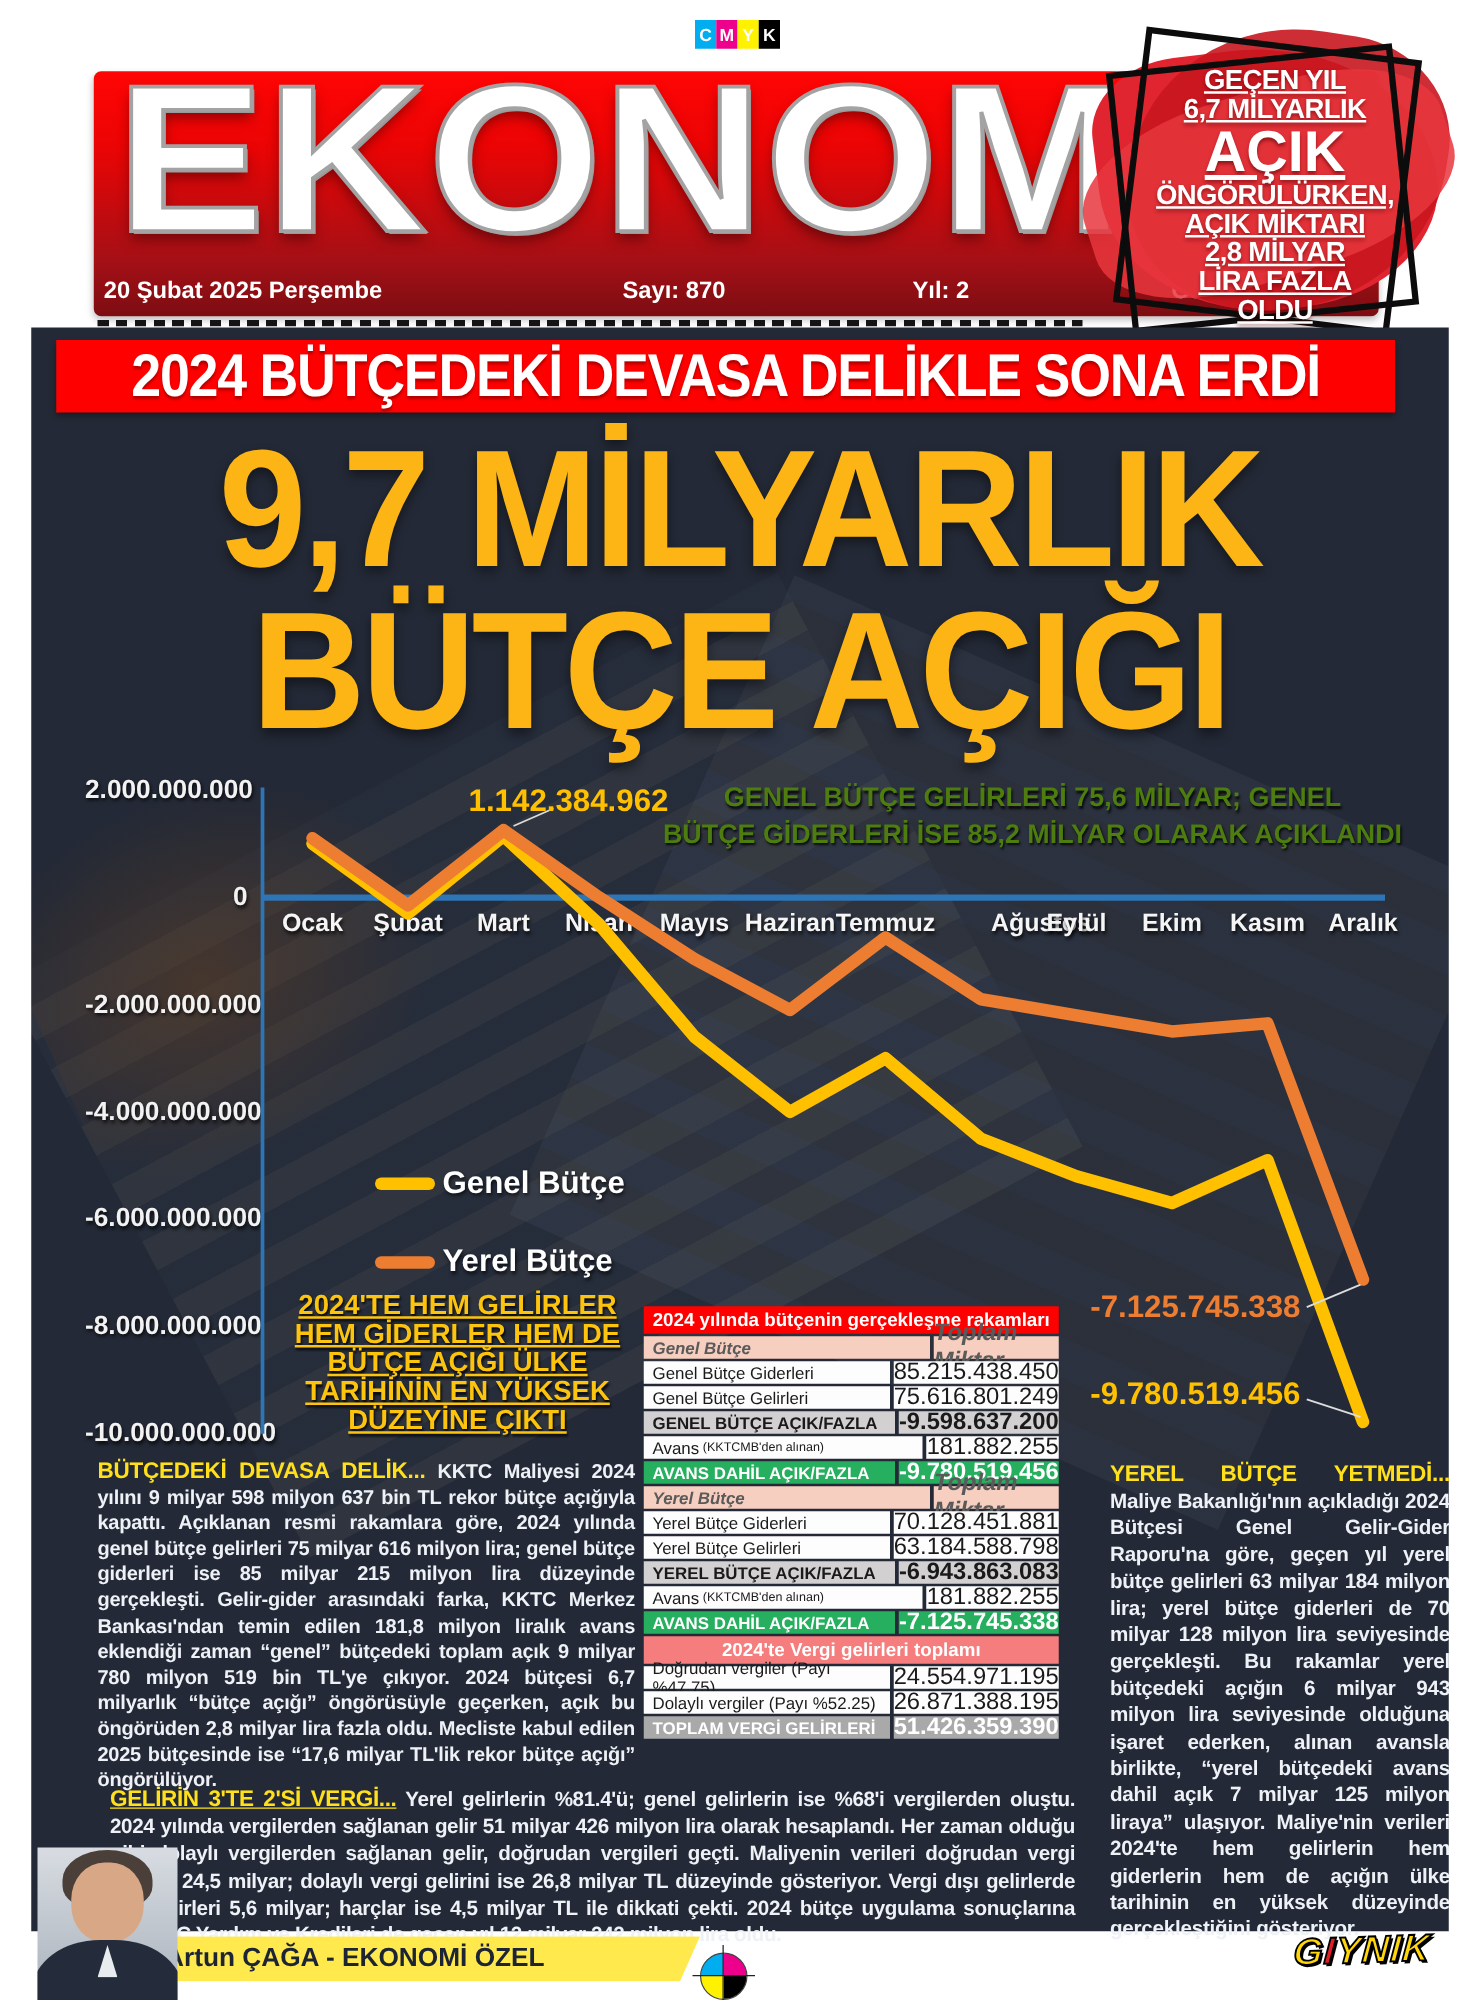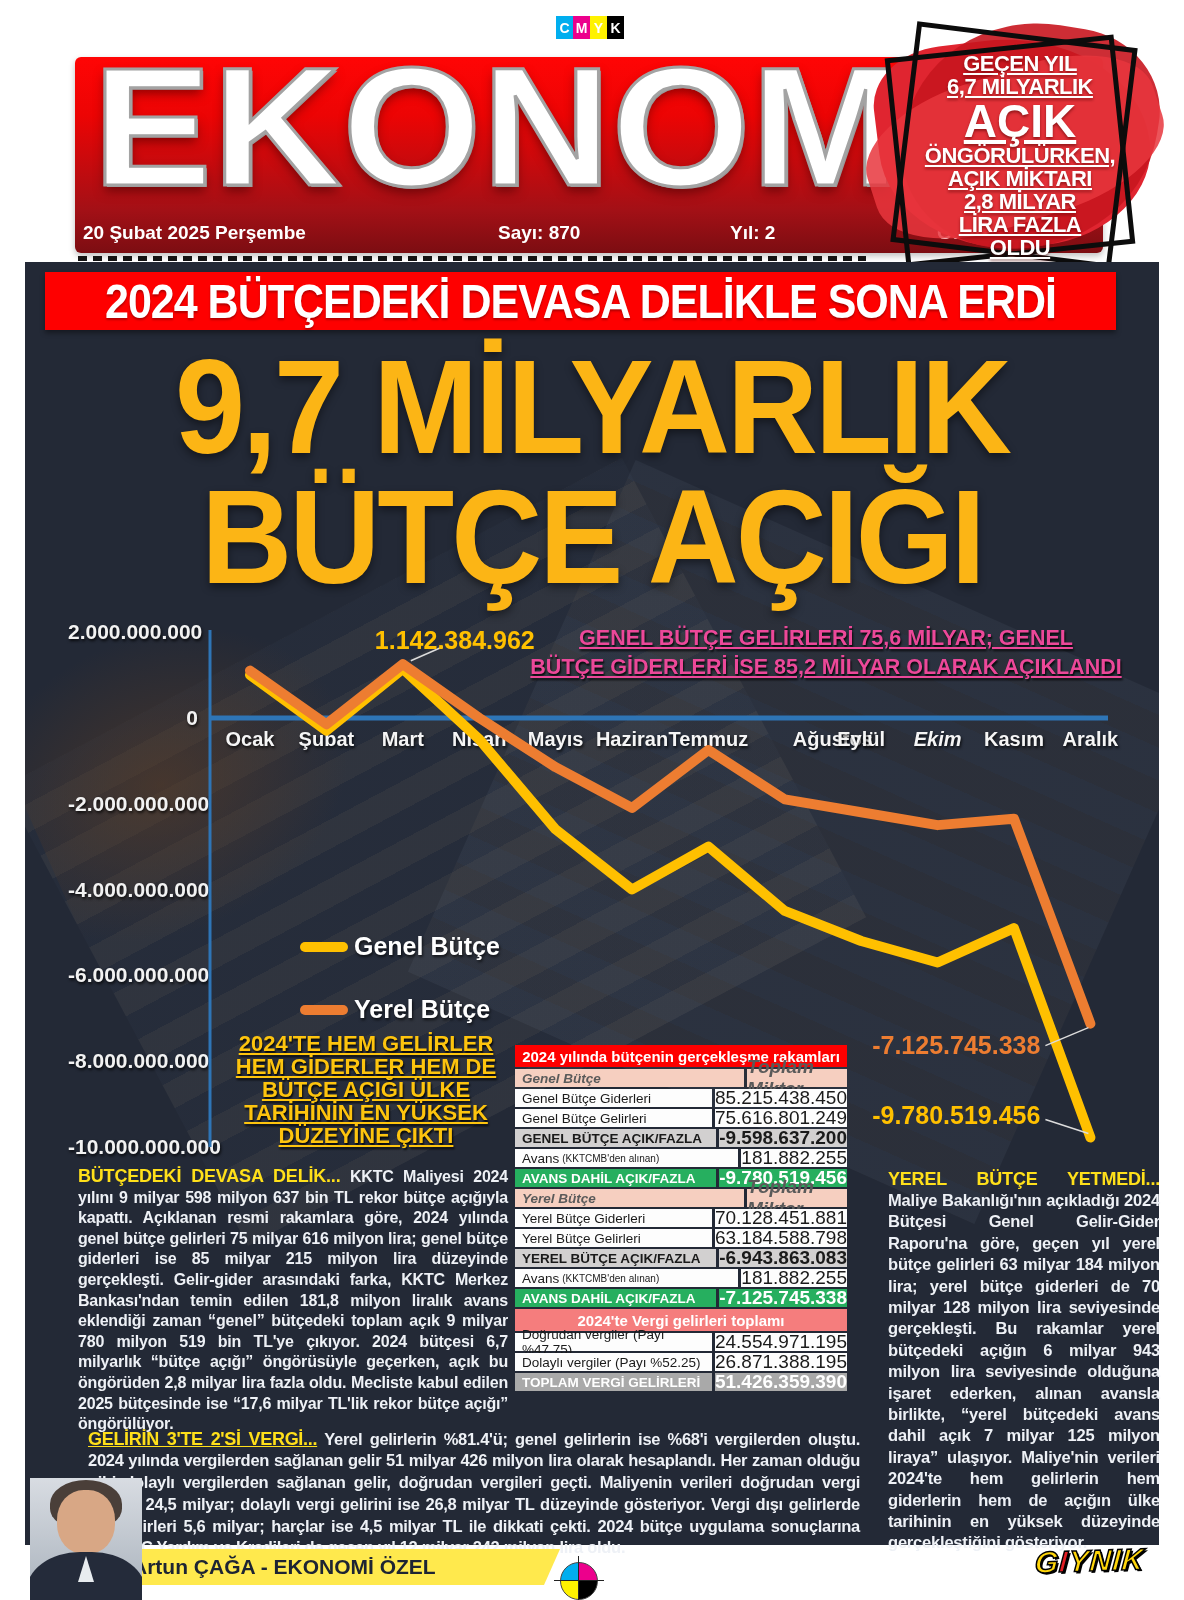--- a/index.html
+++ b/index.html
@@ -80,22 +80,22 @@
     font:bold 21px "Liberation Sans",sans-serif;text-shadow:1px 2px 3px rgba(0,0,0,.8);z-index:2;}
   .xlabel{position:absolute;top:116px;width:90px;text-align:center;color:#f5f5f5;
     font:bold 20px "Liberation Sans",sans-serif;text-shadow:1px 2px 3px rgba(0,0,0,.8);z-index:2;}
   .pt-label{font:bold 25px "Liberation Sans",sans-serif;}
   #legend{position:absolute;left:232px;top:320px;z-index:4;}
   .leg-row{display:flex;align-items:center;margin-bottom:34px;}
   .leg-swatch{width:48px;height:10px;border-radius:5px;margin-right:6px;}
   .leg-label{color:#fff;font:bold 25px "Liberation Sans",sans-serif;text-shadow:1px 2px 3px rgba(0,0,0,.7);}
 
   #annotation{position:absolute;left:480px;top:624px;width:692px;text-align:center;z-index:5;}
-  #annotation div{font:bold 21.5px/29px "Liberation Sans",sans-serif;color:#ec4899;
-    text-decoration:underline;text-shadow:1px 2px 2px rgba(0,0,0,.85);letter-spacing:0;}
+  #annotation div{font:bold 21.5px/29px "Liberation Sans",sans-serif;color:#4d7c0f;
+    text-shadow:1px 2px 2px rgba(0,0,0,.85);letter-spacing:0;}
   #callout{position:absolute;left:136px;top:1032px;width:460px;text-align:center;z-index:5;}
   #callout div{font:bold 22px/23px "Liberation Sans",sans-serif;color:#fdc40e;
     text-decoration:underline;text-shadow:1px 2px 2px rgba(0,0,0,.85);}
 
   
   #budget-table{position:absolute;left:515px;top:1045px;width:332px;z-index:6;
     font-family:"Liberation Sans",sans-serif;}
   .bt-title{height:22px;background:#fe0000;color:#fff;display:flex;align-items:center;justify-content:center;
     font:bold 15px "Liberation Sans",sans-serif;margin-bottom:2px;}
   .bt-row{display:flex;gap:3px;margin-bottom:2px;height:18px;}
@@ -205,21 +205,21 @@
     <div id="x-labels">
         <div class="xlabel" style="left: 137px;">Ocak</div>
         <div class="xlabel" style="left: 213.4px;">Şubat</div>
         <div class="xlabel" style="left: 289.8px;">Mart</div>
         <div class="xlabel" style="left: 366.2px;">Nisan</div>
         <div class="xlabel" style="left: 442.6px;">Mayıs</div>
         <div class="xlabel" style="left: 519px;">Haziran</div>
         <div class="xlabel" style="left: 595.4px;">Temmuz</div>
         <div class="xlabel" style="left: 671.8px; margin-left: 48px;">Ağustos</div>
         <div class="xlabel" style="left: 748.2px;">Eylül</div>
-        <div class="xlabel" style="left: 824.6px; font-style: italic;">Ekim</div>
+        <div class="xlabel" style="left: 824.6px;">Ekim</div>
         <div class="xlabel" style="left: 901px;">Kasım</div>
         <div class="xlabel" style="left: 977.4px;">Aralık</div>
       </div>
     <svg id="chart-svg" width="1100" height="548" viewBox="0 0 1100 548">
         <line x1="142" y1="18" x2="142" y2="535" stroke="#2e75b6" stroke-width="3"></line>
         <line x1="142" y1="106" x2="1040" y2="106" stroke="#2e75b6" stroke-width="5"></line>
         <polyline points="182,62.916666666666664 258.4,118.70833333333333 334.8,56.80597871416666 411.20000000000005,127.29166666666667 487.6,217.41666666666666 564,277.5 640.4000000000001,234.58333333333334 716.8000000000001,298.9583333333333 793.2,329 869.6,350.4583333333333 946,316.125 1022.4000000000001,525.5806266533334" fill="none" stroke="#ffc000" stroke-width="10" stroke-linejoin="round" stroke-linecap="round"></polyline>
         <polyline points="182,58.625 258.4,112.27083333333333 334.8,52.1875 411.20000000000005,105.83333333333333 487.6,155.1875 564,195.95833333333334 640.4000000000001,138.02083333333331 716.8000000000001,187.375 793.2,200.25 869.6,213.125 946,206.6875 1022.4000000000001,411.64657075583335" fill="none" stroke="#ed7d31" stroke-width="10" stroke-linejoin="round" stroke-linecap="round"></polyline>
         <line x1="342.8" y1="48.80597871416666" x2="374.8" y2="34.80597871416666" stroke="#dcdcdc" stroke-width="1.5"></line>
         <text x="386.8" y="36.80597871416666" fill="#ffc000" text-anchor="middle" class="pt-label">1.142.384.962</text>

